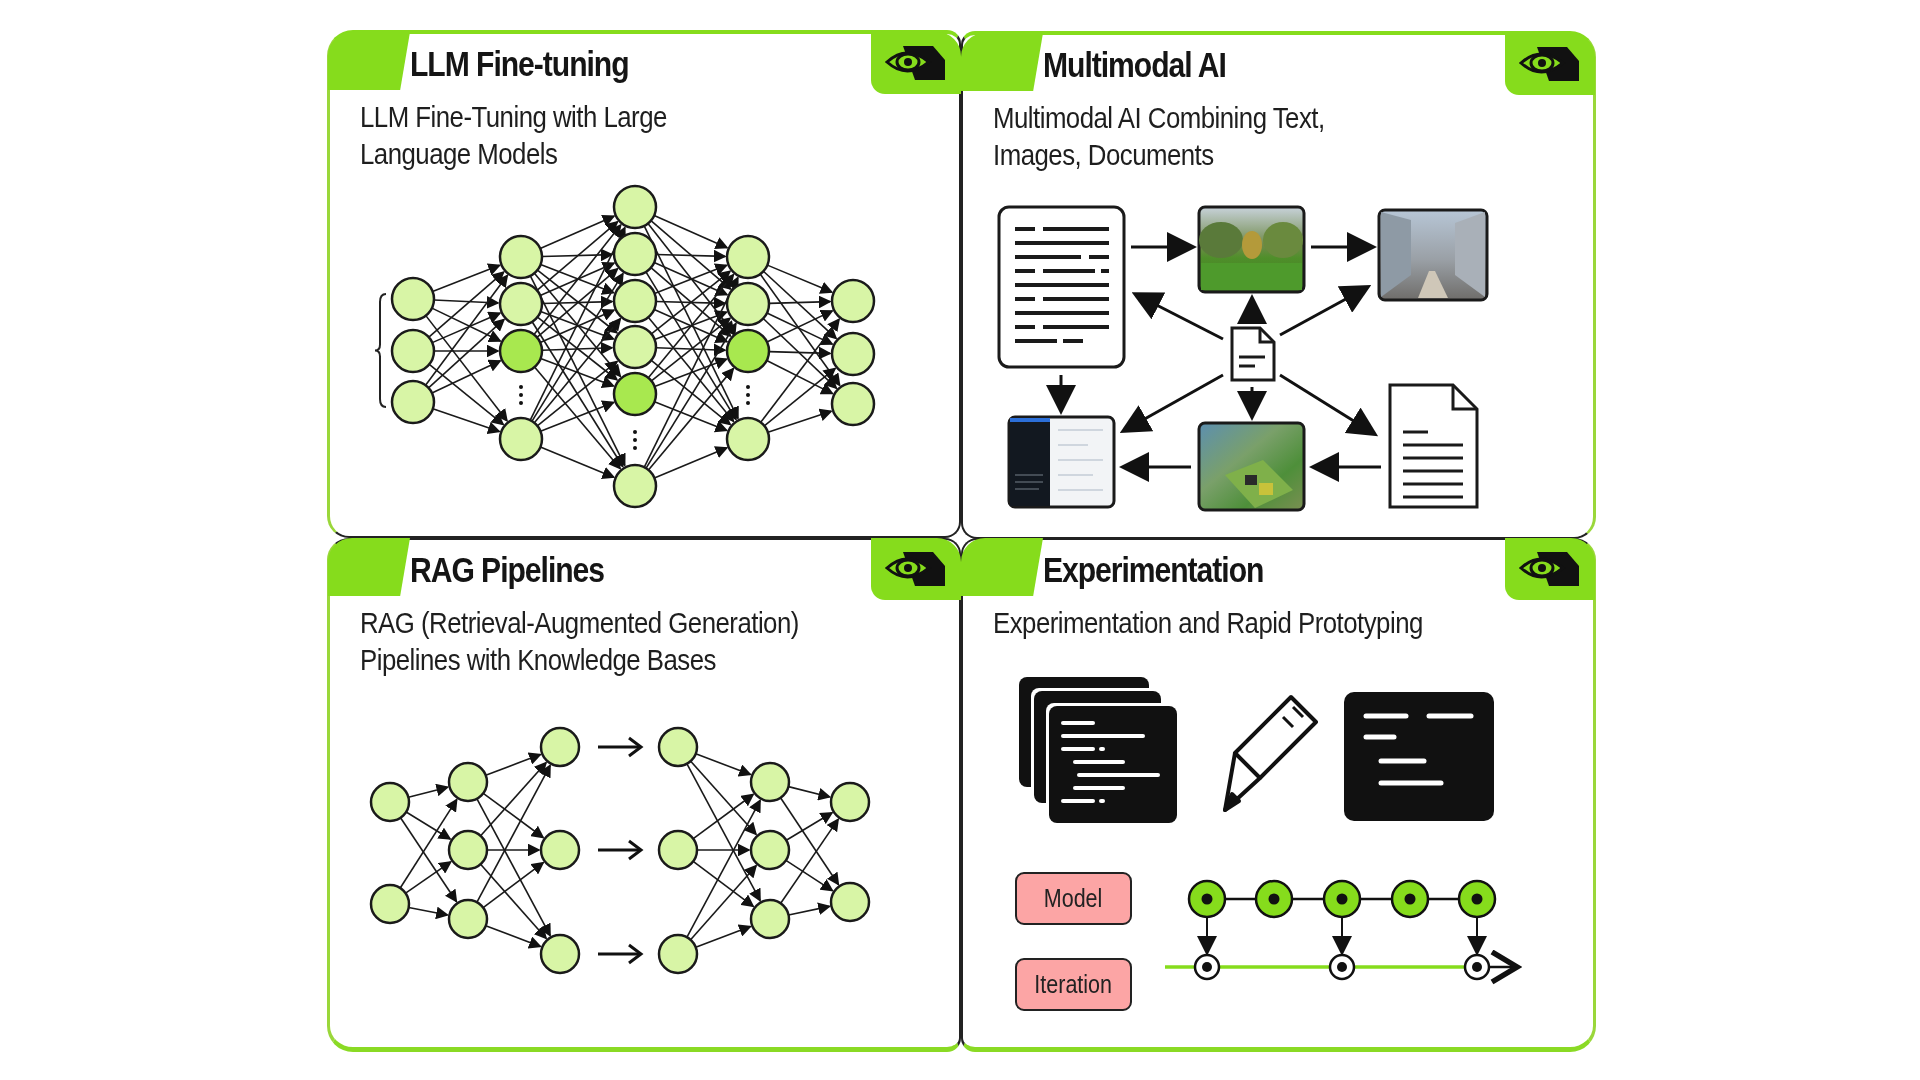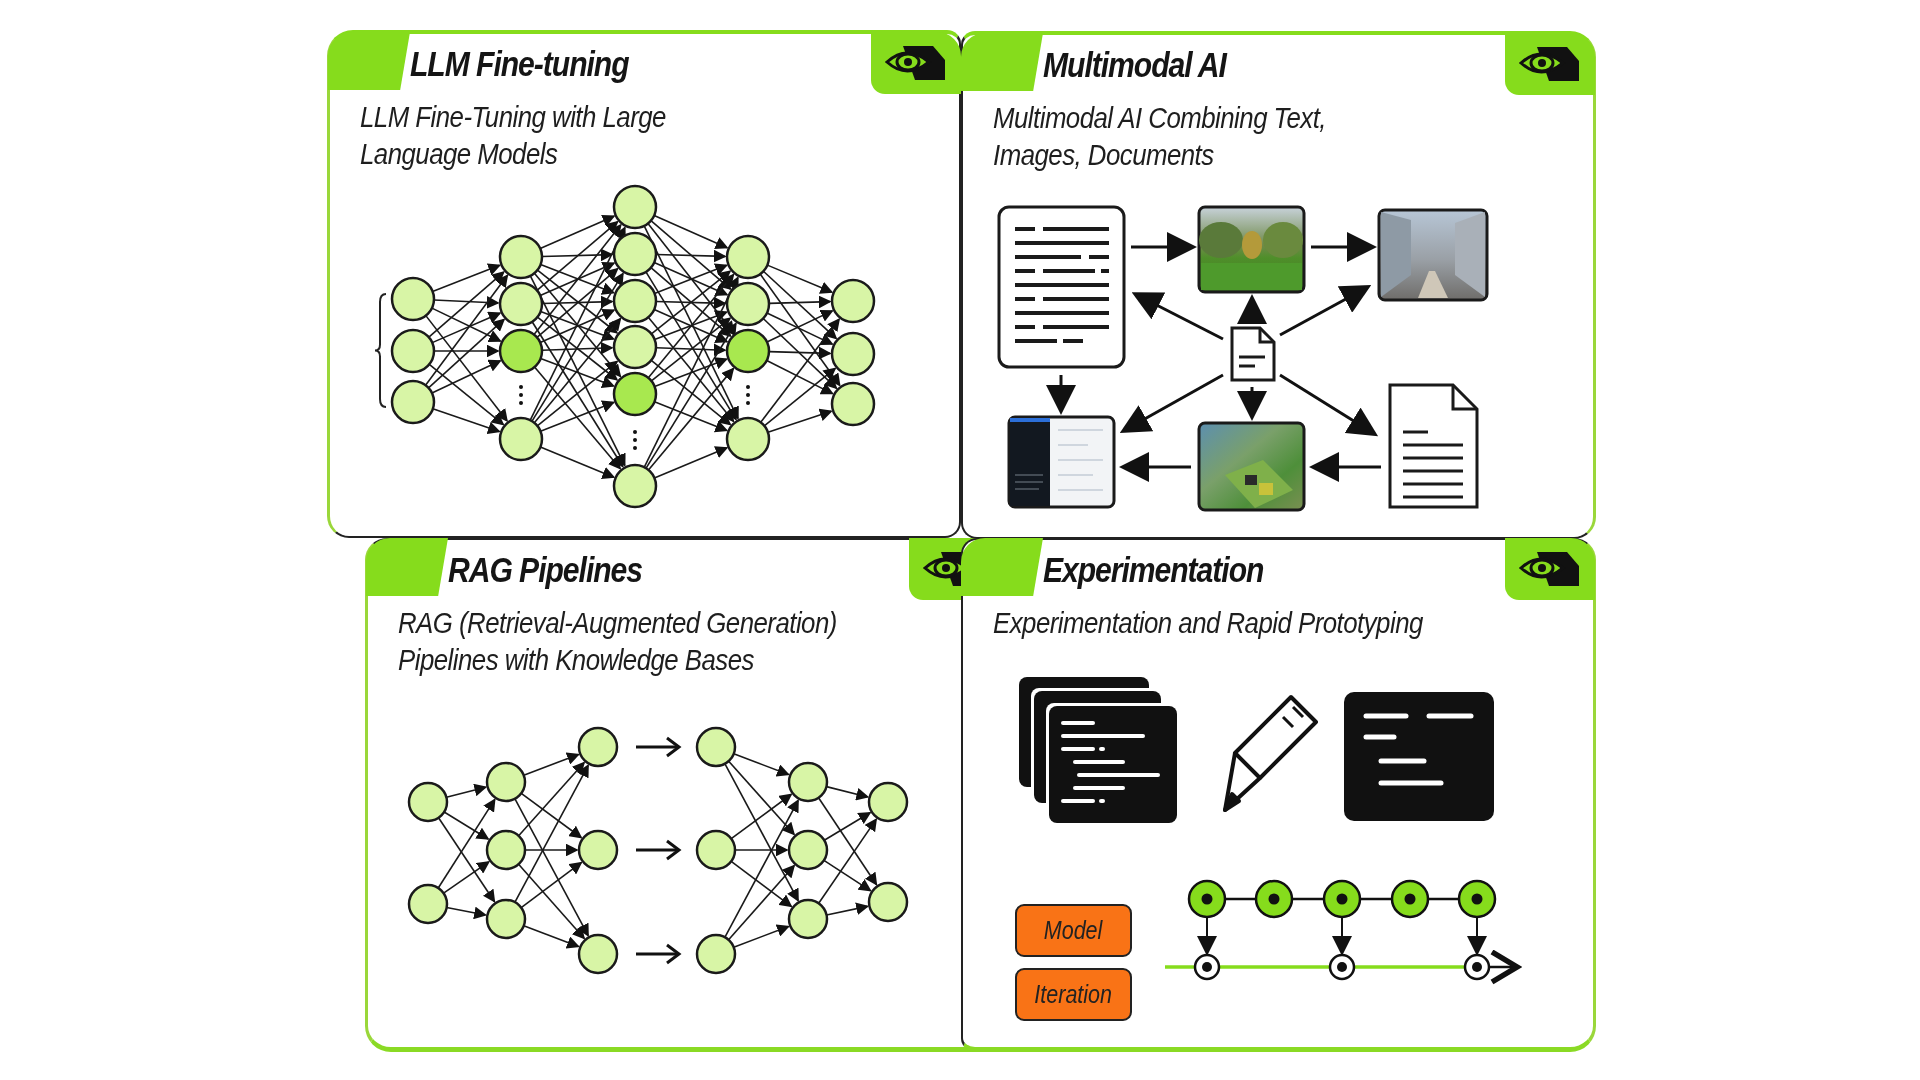--- a/index.html
+++ b/index.html
@@ -1,50 +1,50 @@
 <!DOCTYPE html>
 <html><head>
 <meta charset="utf-8">
 <style>
   html, body { margin: 0; padding: 0; background: #ffffff; }
   body { width: 1920px; height: 1080px; position: relative; overflow: hidden;
          font-family: "Liberation Sans", sans-serif; color: #1a1a1a; }
-  .card { position: absolute; background: #ffffff; box-sizing: border-box; font-style: italic; }
+  .card { position: absolute; background: #ffffff; box-sizing: border-box; }
   .card-tl { left: 327px; top: 30px;  width: 634px; height: 508px;
              border-top: 4px solid #86dc1c; border-left: 3px solid #9ad73a;
              border-right: 2px solid #222; border-bottom: 2px solid #222;
              border-radius: 26px 14px 16px 22px; }
   .card-tr { left: 961px; top: 31px;  width: 635px; height: 508px;
              border-top: 4px solid #86dc1c; border-left: 2px solid #222;
              border-right: 3px solid #9ad73a; border-bottom: 2px solid #222;
              border-radius: 14px 26px 22px 16px; }
   .card-bl { left: 327px; top: 538px; width: 634px; height: 514px;
              border-left: 3px solid #9ad73a; border-bottom: 5px solid #8ada24;
              border-right: 2px solid #222; border-top: 2px solid #222;
-             border-radius: 22px 16px 14px 26px; margin-left: 38px; }
+             border-radius: 22px 16px 14px 26px; }
   .card-br { left: 961px; top: 538px; width: 635px; height: 514px;
              border-right: 3px solid #9ad73a; border-bottom: 5px solid #8ada24;
              border-left: 2px solid #222; border-top: 2px solid #222;
              border-radius: 16px 22px 26px 14px; }
   .tab { position: absolute; top: -2px; left: -2px; width: 82px; height: 58px;
          background: #86dc1c; clip-path: polygon(0 0, 100% 0, 88% 100%, 0 100%);
          border-top-left-radius: 24px; }
   .logo-tab { position: absolute; top: -2px; right: -2px; width: 90px; height: 62px;
               background: #86dc1c; border-radius: 0 24px 0 14px; }
   .logo-tab svg { position: absolute; left: 14px; top: 10px; }
   .title { position: absolute; left: 80px; top: 10px; font-size: 35px; font-weight: bold;
            letter-spacing: -1.2px; transform: scaleX(0.86); transform-origin: left center;
            white-space: nowrap; color: #151515; }
   .subtitle { position: absolute; left: 30px; top: 64px; font-size: 30px; line-height: 37px;
               letter-spacing: -0.6px; transform: scaleX(0.86); transform-origin: left top;
               white-space: nowrap; color: #1e1e1e; }
   .diagram { position: absolute; left: 0; top: 0; }
   .pill { position: absolute; width: 117px; height: 53px; border: 2.5px solid #222;
           border-radius: 9px; box-sizing: border-box; display: flex; align-items: center;
-          justify-content: center; font-size: 25px; color: #222; background: #f97316; margin-top: 32px; }
+          justify-content: center; font-size: 25px; color: #222; background: #fca5a5; }
   .pill span { transform: scaleX(0.86); display: inline-block; }
 </style>
 </head>
 <body>
 
 <div class="card card-tl">
   <div class="tab"></div>
   <div class="title">LLM Fine-tuning</div>
   <div class="subtitle">
     <div>LLM Fine-Tuning with Large</div>
@@ -483,16 +483,16 @@
         <circle cx="244" cy="427" r="5" fill="#111"></circle>
         <circle cx="379" cy="427" r="12" fill="#fff" stroke="#111" stroke-width="2.5"></circle>
         <circle cx="379" cy="427" r="5" fill="#111"></circle>
         <circle cx="514" cy="427" r="12" fill="#fff" stroke="#111" stroke-width="2.5"></circle>
         <circle cx="514" cy="427" r="5" fill="#111"></circle>
       </g>
   </svg>
   <div class="pill" style="left:52px; top:332px;">
       <span>Model</span>
     </div>
-  <div class="pill" style="left:52px; top:396px;">
+  <div class="pill" style="left:52px; top:418px;">
       <span>Iteration</span>
     </div>
 </div>
 
 </body></html>

